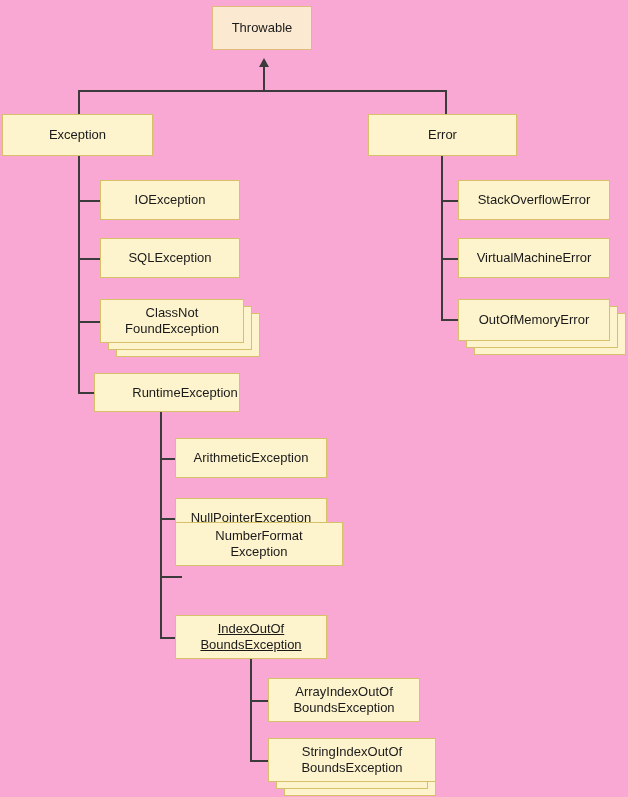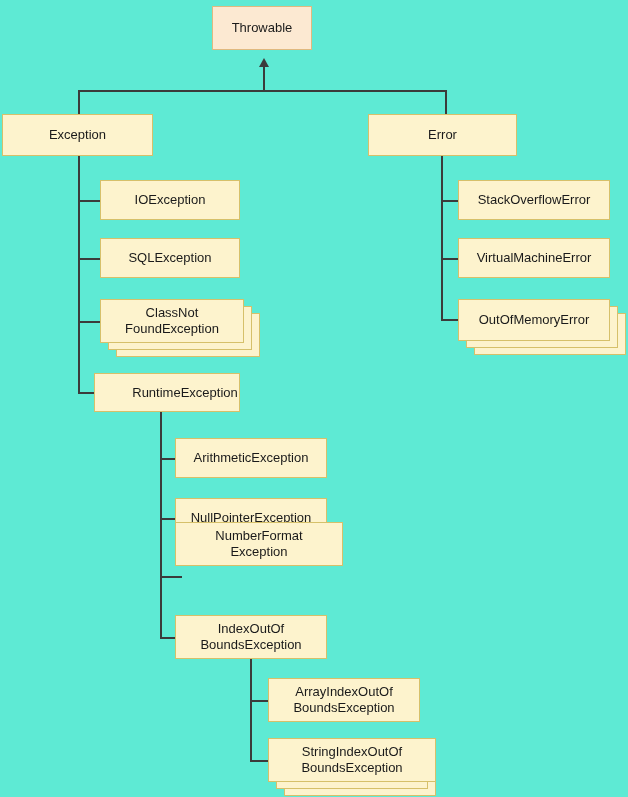--- a/index.html
+++ b/index.html
@@ -4,21 +4,21 @@
 <style>
   html, body {
     margin: 0;
     padding: 0;
     background: #ffffff;
   }
   #canvas {
     position: relative;
     width: 628px;
     height: 797px;
-    background: #5eead4;
+    background: #f9a8d4;
     font-family: "Liberation Sans", sans-serif;
     overflow: hidden;
   }
   .node {
     position: absolute;
     box-sizing: border-box;
     display: flex;
     align-items: center;
     justify-content: center;
     text-align: center;
@@ -100,21 +100,21 @@
   <div class="edge h" style="left:160px; top:576px; width:22px;"></div>
   <div class="edge h" style="left:160px; top:637px; width:22px;"></div>
 
   <div class="node" style="left:175px; top:438px; width:152px; height:40px;">ArithmeticException</div>
 
   <div class="node" style="left:175px; top:498px; width:152px; height:40px;">NullPointerException</div>
 
   <div class="node" style="left:175px; top:522px; width:168px; height:44px;">NumberFormat
 Exception</div>
 
-  <div class="node" style="left:175px; top:615px; width:152px; height:44px;">IndexOutOf
+  <div class="node" style="left:175px; top:615px; width:152px; height:44px;text-decoration:underline;">IndexOutOf
 BoundsException</div>
 
   <div class="edge v" style="left:250px; top:659px; height:101px;"></div>
 
   <div class="edge h" style="left:250px; top:700px; width:22px;"></div>
   <div class="edge h" style="left:250px; top:760px; width:22px;"></div>
 
   <div class="node" style="left:268px; top:678px; width:152px; height:44px;">ArrayIndexOutOf
 BoundsException</div>
 

